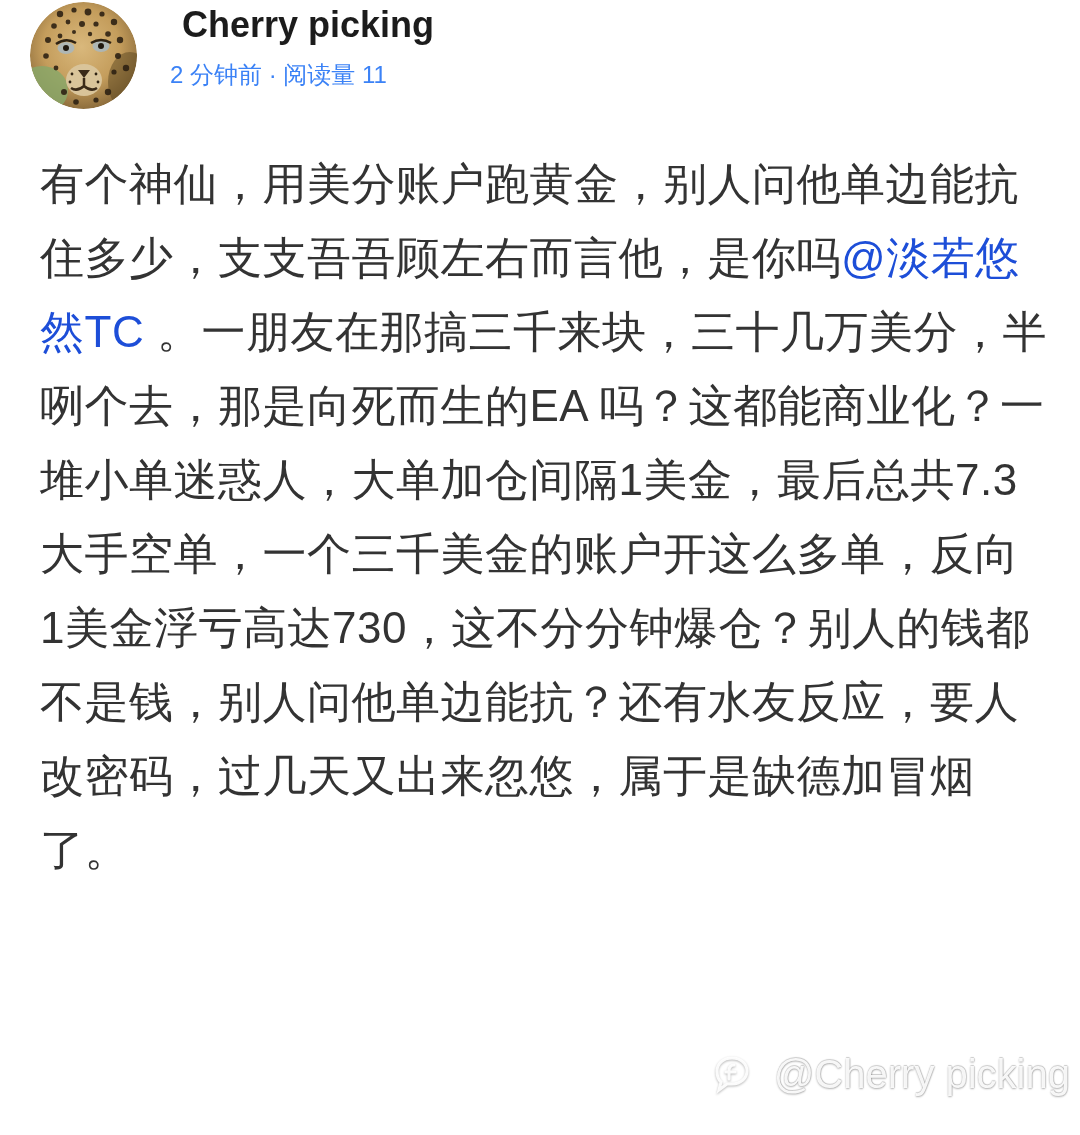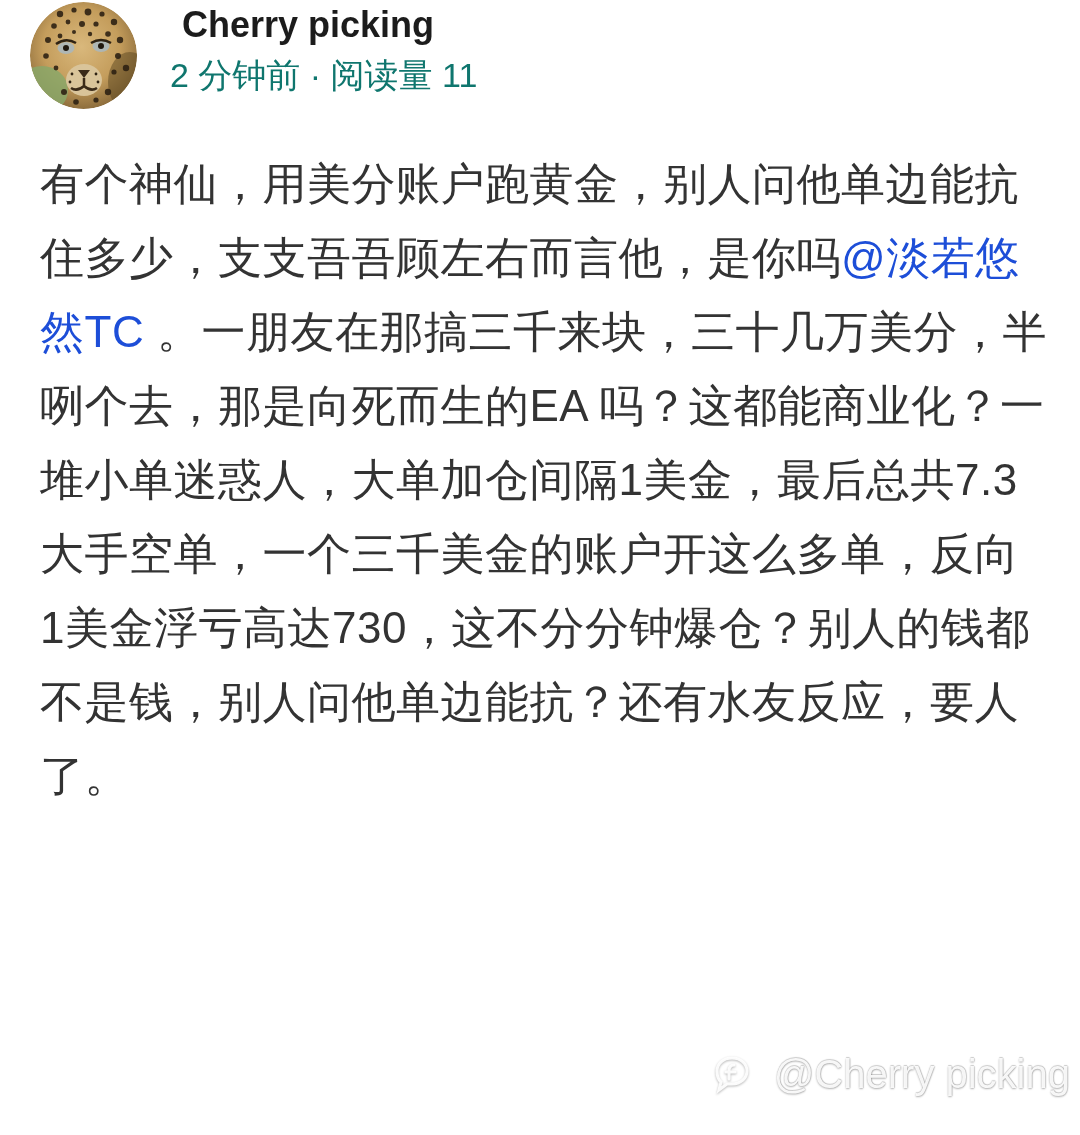--- a/index.html
+++ b/index.html
@@ -5,21 +5,21 @@
   html,body{margin:0;padding:0;}
   body{
     width:1080px;height:1135px;background:#ffffff;position:relative;
     font-family:"Liberation Sans","DejaVu Sans",sans-serif;overflow:hidden;
   }
   
   .header{position:absolute;left:0;top:0;width:1080px;height:130px;}
   .avatar{position:absolute;left:30px;top:2px;width:107px;height:107px;border-radius:50%;overflow:hidden;}
   .avatar svg{display:block;}
   .username{position:absolute;left:170px;top:3px;font-size:36px;font-weight:700;color:#1c1c1c;line-height:44px;margin-left:12px;}
-  .meta{position:absolute;left:170px;top:56px;font-size:34px;color:#0f766e;line-height:38px;text-align:right;}
+  .meta{position:absolute;left:170px;top:56px;font-size:24px;color:#3b82f6;line-height:38px;text-align:right;}
   
   .post{position:absolute;left:40px;top:147px;width:1010px;}
   .pline{height:74px;line-height:74px;font-size:44px;color:#333333;white-space:nowrap;letter-spacing:0.5px;}
   .pline .mention{color:#1d4ed8;}
   
   .watermark{
     position:absolute;right:10px;top:1050px;height:48px;
     display:flex;align-items:center;gap:22px;
     color:rgba(255,255,255,0.92);font-size:40px;font-weight:400;
     text-shadow:0 1px 2px rgba(0,0,0,0.30), 0 -1px 1px rgba(0,0,0,0.18), 1px 0 1px rgba(0,0,0,0.12);
@@ -100,20 +100,21 @@
 
 <div class="post">
     <div class="pline"><span>有个神仙，用美分账户跑黄金，别人问他单边能抗</span></div>
     <div class="pline"><span>住多少，支支吾吾顾左右而言他，是你吗</span><span class="mention">@淡若悠</span></div>
     <div class="pline"><span class="mention">然TC</span><span> 。一朋友在那搞三千来块，三十几万美分，半</span></div>
     <div class="pline"><span>咧个去，那是向死而生的EA 吗？这都能商业化？一</span></div>
     <div class="pline"><span>堆小单迷惑人，大单加仓间隔1美金，最后总共7.3</span></div>
     <div class="pline"><span>大手空单，一个三千美金的账户开这么多单，反向</span></div>
     <div class="pline"><span>1美金浮亏高达730，这不分分钟爆仓？别人的钱都</span></div>
     <div class="pline"><span>不是钱，别人问他单边能抗？还有水友反应，要人</span></div>
+    <div class="pline"><span>改密码，过几天又出来忽悠，属于是缺德加冒烟</span></div>
     <div class="pline"><span>了。</span></div>
   </div>
 
 <div class="watermark">
   <svg width="40" height="40" viewBox="0 0 40 40">
     <g fill="none" stroke="rgba(255,255,255,0.92)" stroke-width="3" stroke-linecap="round">
       <path d="M20 4 c9 0 15 6 15 13 c0 7 -6 13 -15 13 h-5 l-8 6 l2 -8 c-3 -2.5 -4 -6.5 -4 -11 c0 -7 6 -13 15 -13 Z"></path>
       <path d="M22 11 q-5 0 -5 6 v8 M14 18 h9"></path>
     </g>
   </svg>

